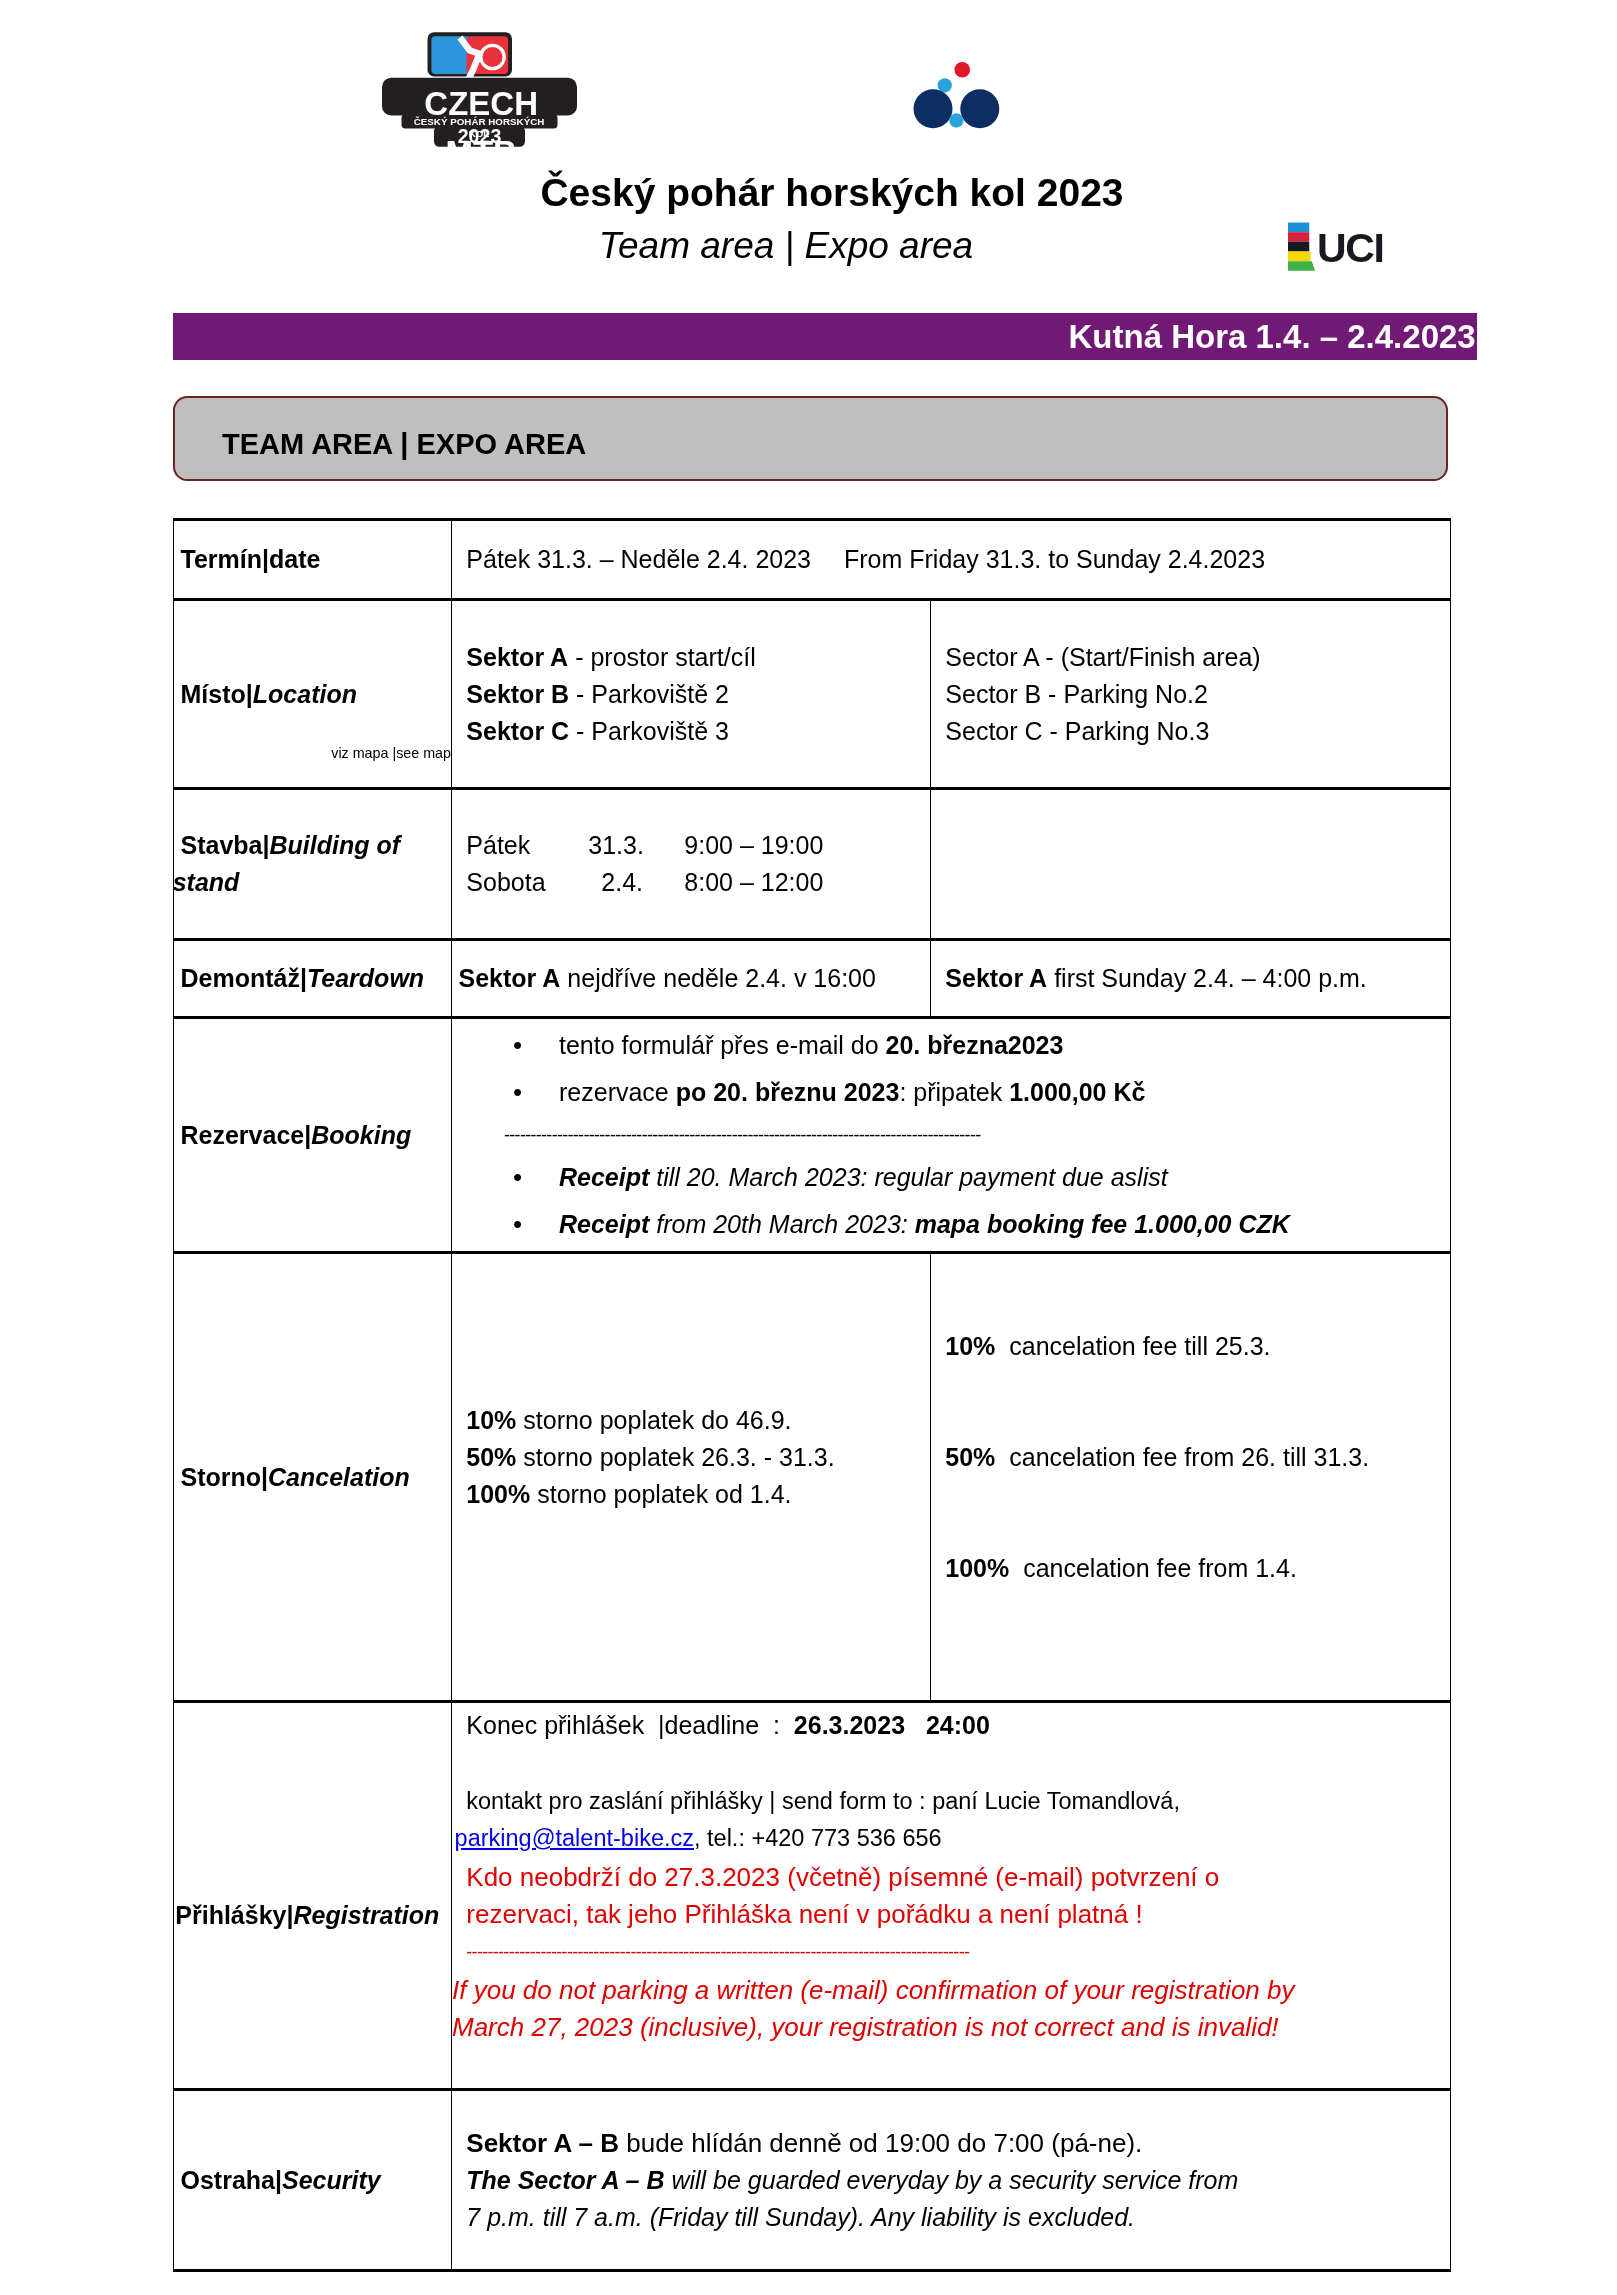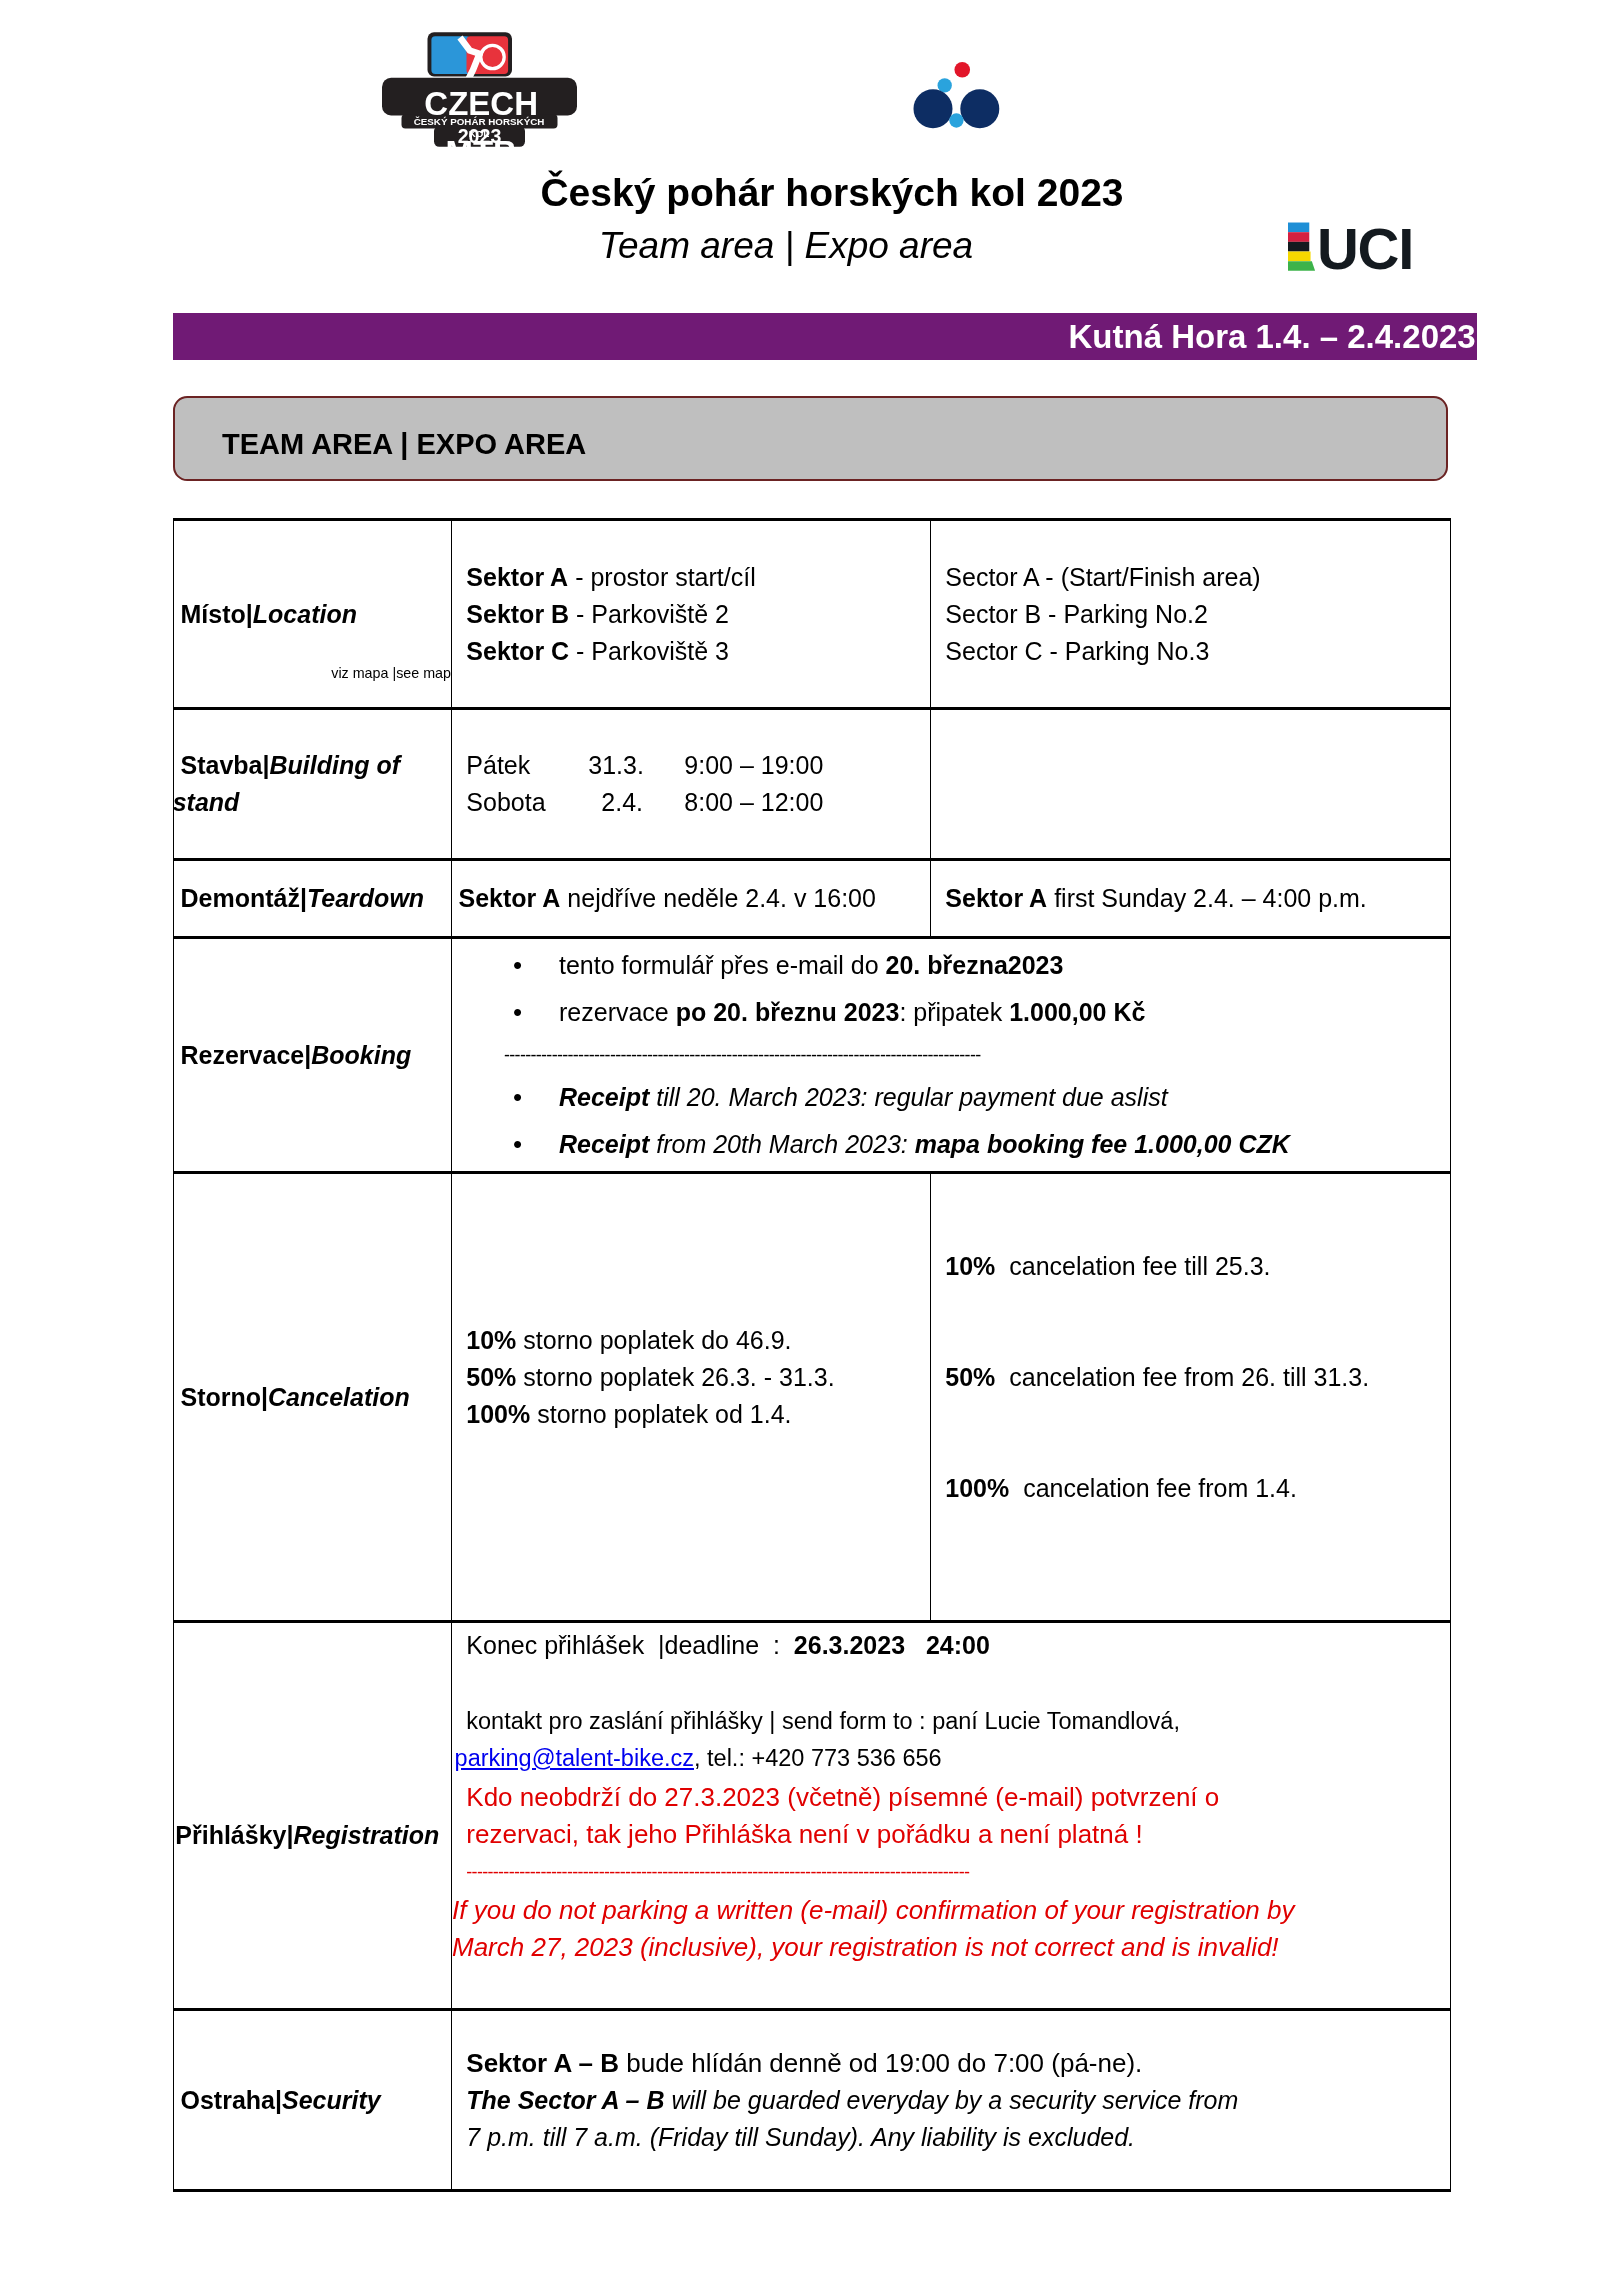--- a/index.html
+++ b/index.html
@@ -4,21 +4,21 @@
 <style>
   html, body { margin:0; padding:0; background:#ffffff; }
   body { width:1618px; height:2295px; position:relative; font-family:"Liberation Sans", sans-serif; color:#000; overflow:hidden; }
   .abs { position:absolute; }
 
   
   .mtb-logo { left:375px; top:31px; width:209px; height:117px; }
   .csc-logo { left:910px; top:62px; width:326px; height:78px; }
   .csc-text { position:absolute; left:114px; top:0; color:#0d2d63; font-weight:bold; font-size:33px; line-height:37px; letter-spacing:0; font-family:"Liberation Sans", sans-serif; }
   .uci-logo { left:1288px; top:222px; width:157px; height:52px; }
-  .uci-text { position:absolute; left:29px; top:-5.2px; font-size:58px; font-weight:bold; color:#141a1f; font-family:"Liberation Sans", sans-serif; letter-spacing:-1.3px; line-height:63px; }
+  .uci-text { position:absolute; left:29px; top:-5.2px; font-size:41px; font-weight:bold; color:#141a1f; font-family:"Liberation Sans", sans-serif; letter-spacing:-1.3px; line-height:63px; }
 
   
   .title-main { left:0; width:1618px; top:171px; text-align:center; font-size:39px; font-weight:bold; font-family:"Liberation Sans", sans-serif; }
   .title-main span { position:relative; left:23px; }
   .title-sub { left:0; width:1618px; top:225px; text-align:center; font-size:37px; font-style:italic; font-family:"Liberation Sans", sans-serif; }
   .title-sub span { position:relative; left:-23px; }
 
   
   .banner { left:173px; top:313px; width:1304px; height:47px; background:#701a75; }
   .banner-text { position:absolute; right:1.3px; top:5.2px; color:#fff; font-weight:bold; font-size:33px; line-height:37px; }
@@ -94,20 +94,26 @@
 </div>
 
 <table class="tbl">
   <colgroup>
       <col style="width:278px">
       <col style="width:479px">
       <col style="width:520px">
     </colgroup>
 
   <tbody>
+      <tr style="height:80px">
+    <td class="lbl"><span>Termín</span>|<span>date</span></td>
+    <td class="cell" colspan="2">
+      <span>Pátek 31.3. – Neděle 2.4. 2023</span><span style="display:inline-block;width:33px"></span><span>From Friday 31.3. to Sunday 2.4.2023</span>
+    </td>
+  </tr>
 
   <tr style="height:189px">
     <td class="lbl" style="position:relative">
       <span>Místo</span>|<i>Location</i>
       <div class="abs small" style="right:0;bottom:25px;font-weight:normal;">viz mapa |see map</div>
     </td>
     <td class="cell">
       <div><b>Sektor A</b><span> - prostor start/cíl</span></div>
       <div><b>Sektor B</b><span> - Parkoviště 2</span></div>
       <div><b>Sektor C</b><span> - Parkoviště 3</span></div>

